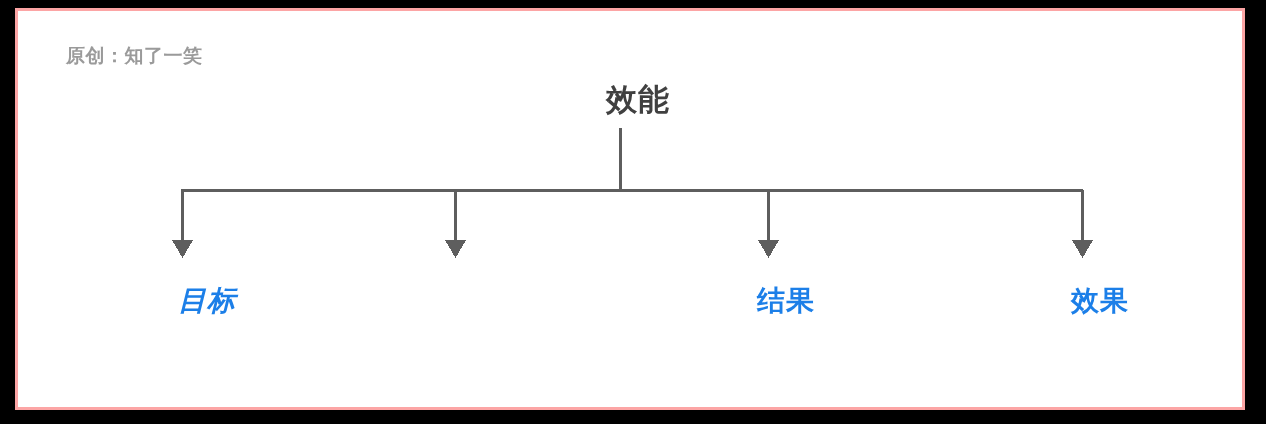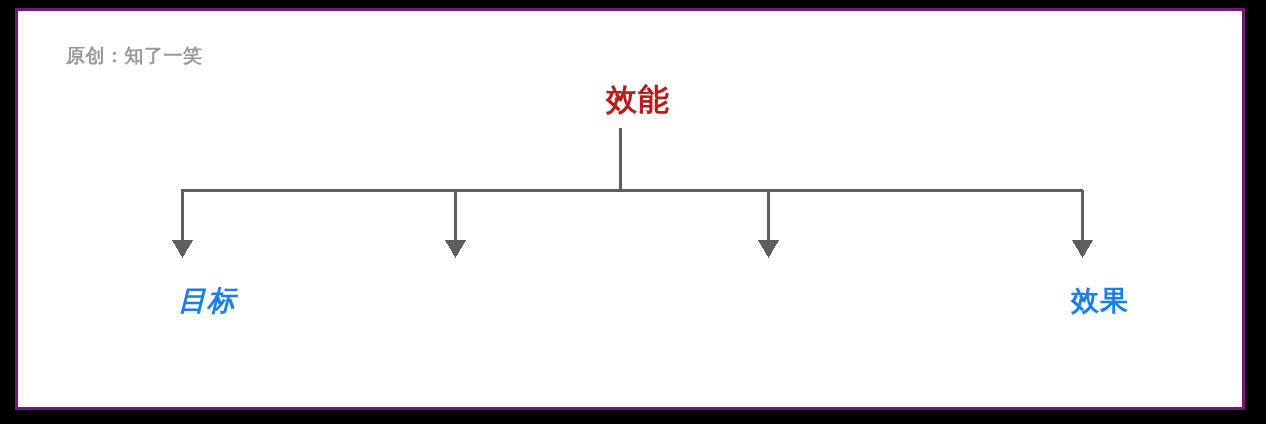--- a/index.html
+++ b/index.html
@@ -22,21 +22,21 @@
   }
 
   
   #panel {
     position: absolute;
     left: 15px;
     top: 8px;
     width: 1230px;
     height: 402px;
     background: #ffffff;
-    border: 3px solid #701a75;
+    border: 3px solid #fca5a5;
     box-sizing: border-box;
   }
 
   
   #watermark {
     position: absolute;
     left: 48px;
     top: 32px;
     font-size: 19px;
     font-weight: bold;
@@ -47,21 +47,21 @@
 
   
   #root-node {
     position: absolute;
     left: 520px;
     top: 68px;
     width: 200px;
     text-align: center;
     font-size: 31px;
     font-weight: bold;
-    color: #b91c1c;
+    color: #404040;
     letter-spacing: 1px;
     line-height: 40px;
     white-space: nowrap;
   }
 
   
   #connectors {
     position: absolute;
     left: 0;
     top: 0;
@@ -95,20 +95,21 @@
 
   <div id="panel">
 
     <div id="watermark">原创：知了一笑</div>
 
     <div id="root-node">效能</div>
 
     <div class="leaf-label leaf-0">目标</div>
 
 
+    <div class="leaf-label leaf-2">结果</div>
 
     <div class="leaf-label leaf-3">效果</div>
 
   </div>
 
   <svg id="connectors" viewBox="0 0 1266 424" width="1266" height="424">
     <g stroke="#5e5e5e" stroke-width="3" fill="#5e5e5e" shape-rendering="crispEdges">
 
       <line x1="620.5" y1="128" x2="620.5" y2="191"></line>
 

